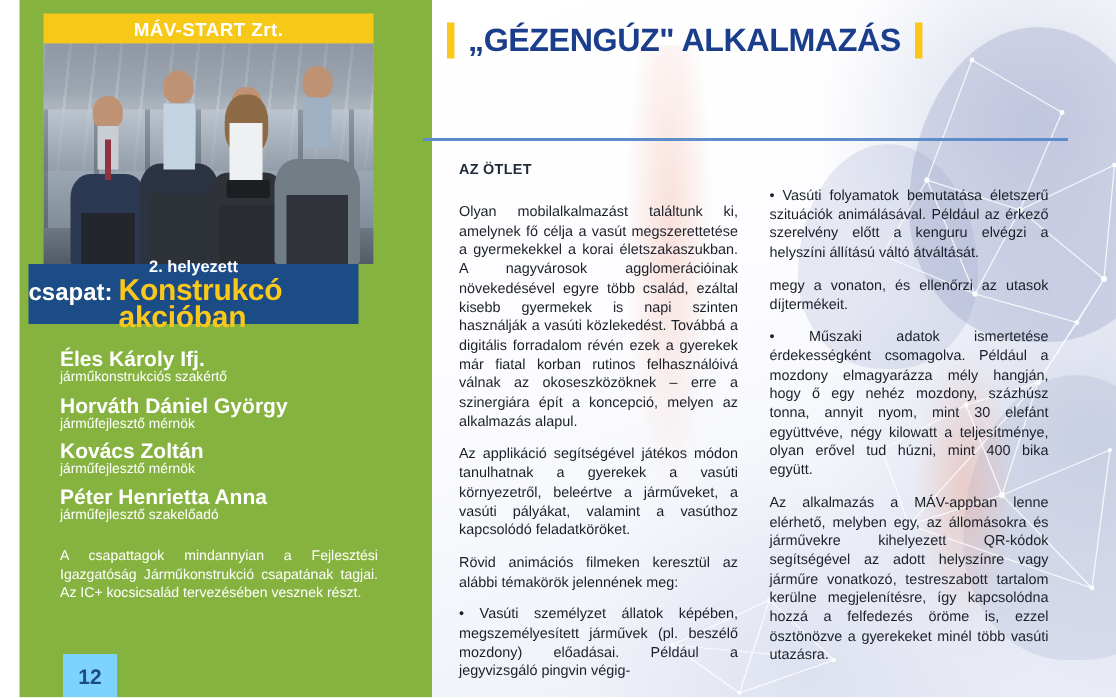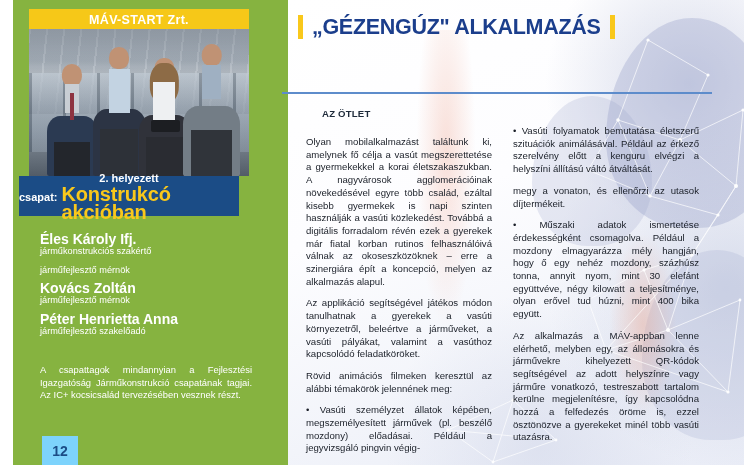--- a/index.html
+++ b/index.html
@@ -188,21 +188,21 @@
     line-height: 13px;
   }
   .rank-team-line {
     display: flex;
     align-items: baseline;
     gap: 4px;
     line-height: 18px;
   }
   .rank-team-label {
     color: #ffffff;
-    font-size: 11px;
+    font-size: 16px;
     font-weight: 600;
   }
   .rank-team-name {
     color: #f9c81b;
     font-size: 20px;
     font-weight: 700;
     letter-spacing: -0.2px;
   }
 
   
@@ -274,21 +274,21 @@
   }
   .rule {
     position: absolute;
     left: 282px; top: 92px;
     width: 430px; height: 1.5px;
     background: #5d8ccb;
   }
 
   .section-heading {
     position: absolute;
-    left: 322px; top: 108px;
+    left: 306px; top: 108px;
     color: #1e2a3a;
     font-size: 9.6px;
     font-weight: 700;
     letter-spacing: 0.2px;
   }
 
   .col {
     position: absolute;
     width: 186px;
     color: #1a1f28;
@@ -400,20 +400,21 @@
       <span class="rank-team-name">Konstrukcó akcióban</span>
     </div>
   </div>
 
   <div class="members">
     <div class="member">
       <div class="member-name">Éles Károly Ifj.</div>
       <div class="member-role">járműkonstrukciós szakértő</div>
     </div>
     <div class="member">
+      <div class="member-name">Horváth Dániel György</div>
       <div class="member-role">járműfejlesztő mérnök</div>
     </div>
     <div class="member">
       <div class="member-name">Kovács Zoltán</div>
       <div class="member-role">járműfejlesztő mérnök</div>
     </div>
     <div class="member">
       <div class="member-name">Péter Henrietta Anna</div>
       <div class="member-role">járműfejlesztő szakelőadó</div>
     </div>

